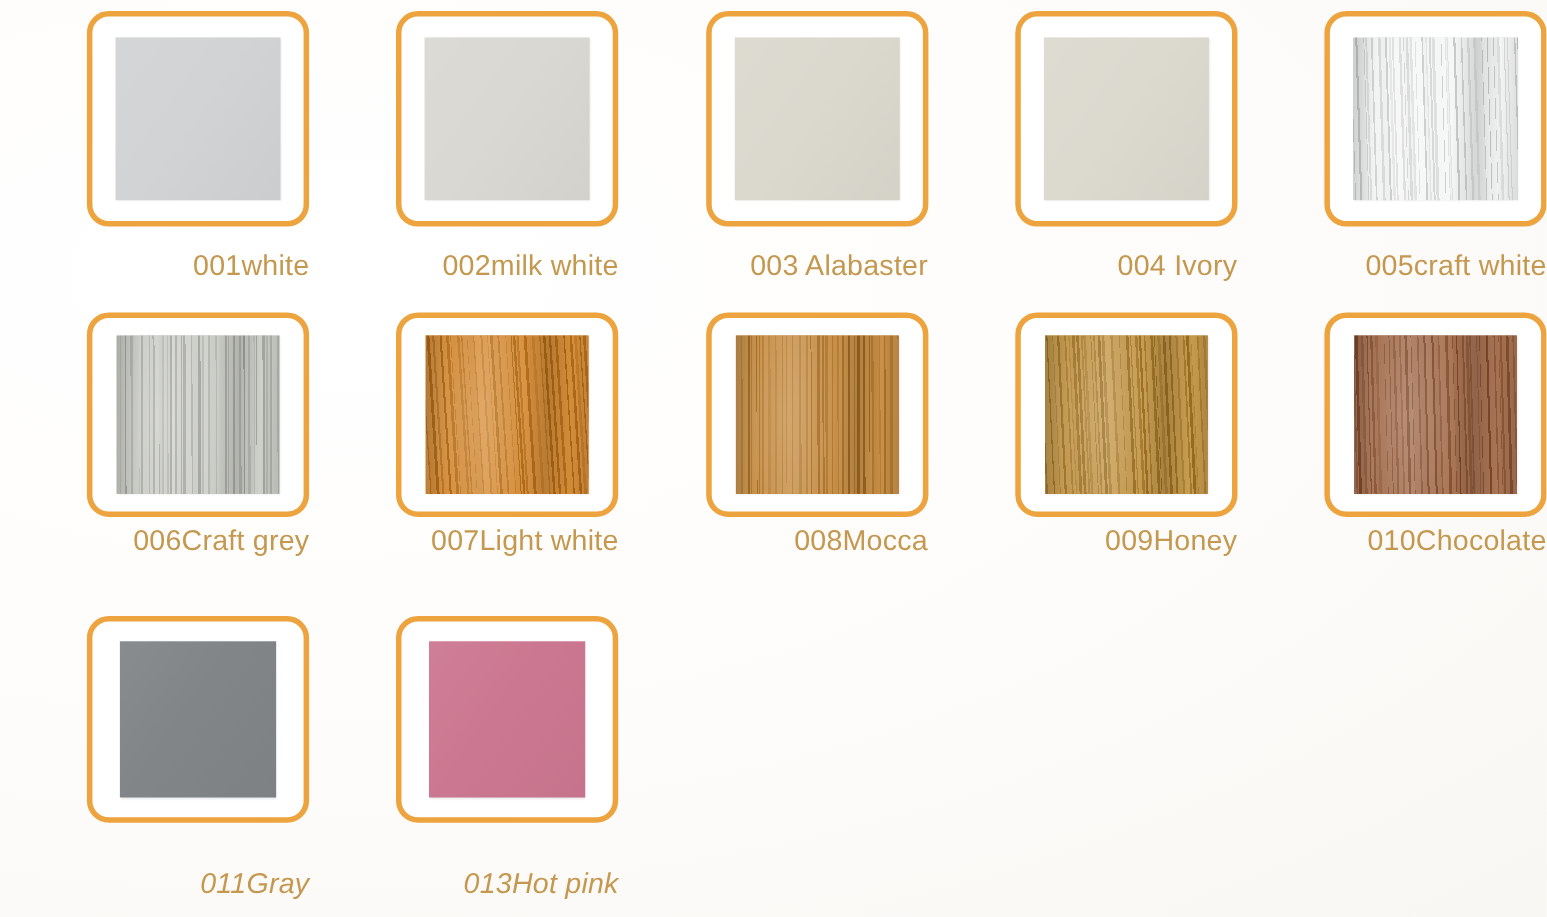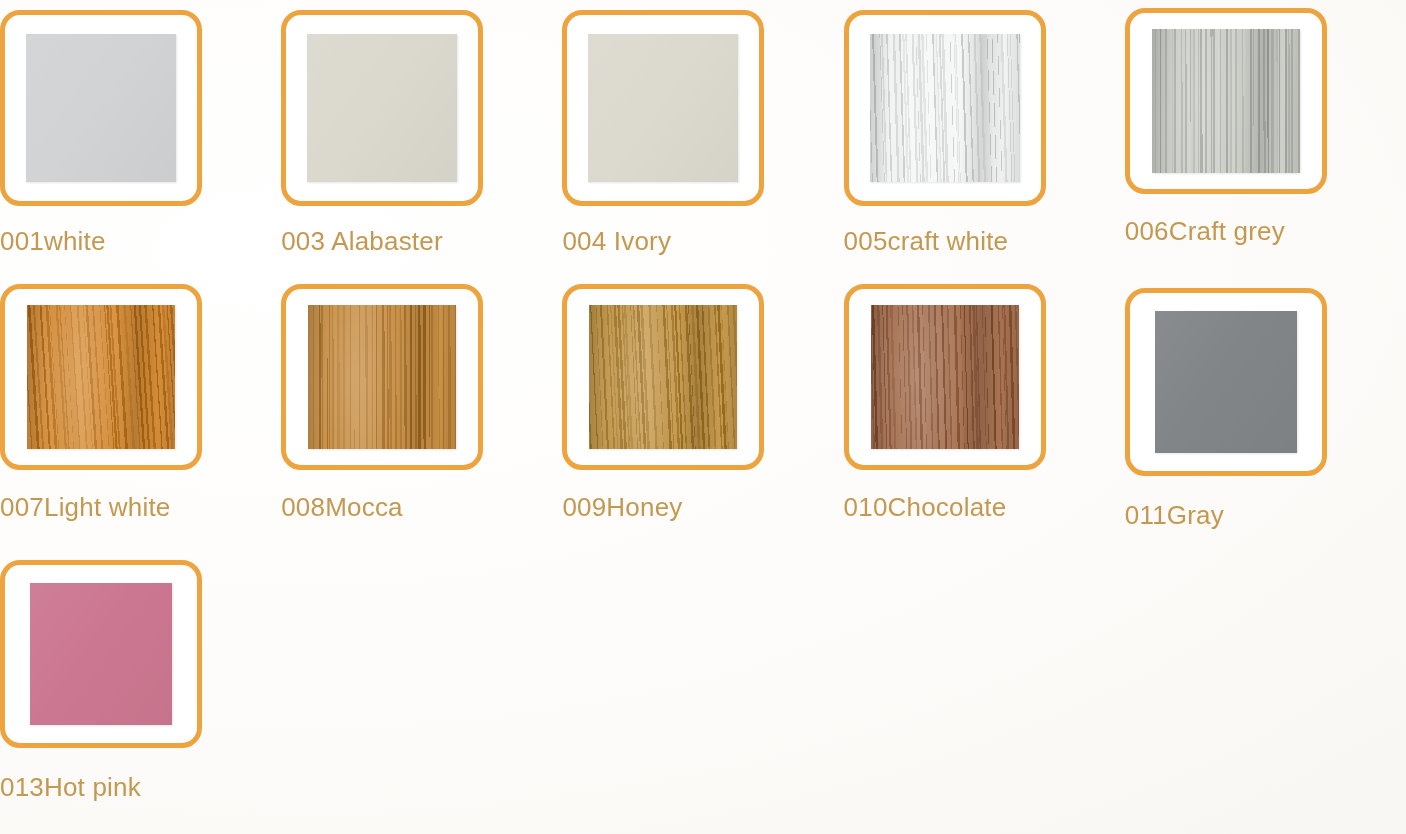--- a/index.html
+++ b/index.html
@@ -25,21 +25,21 @@
     display: grid;
     grid-template-columns: repeat(5, 281.2px);
     grid-template-rows: 276px 272px 286px;
     align-content: start;
   }
 
   .cell {
     position: relative;
     display: flex;
     flex-direction: column;
-    align-items: flex-start;
+    align-items: flex-end;
   }
   .cell.empty { visibility: hidden; }
 
   
   .card {
     width: 202px;
     height: 196px;
     border: 5px solid #eda33e;
     border-radius: 20px;
     background: #ffffff;
@@ -73,35 +73,41 @@
 
   .label {
     margin-top: 22px;
     font-size: 26px;
     line-height: 1;
     letter-spacing: 0.2px;
     color: #c4984f;
     white-space: nowrap;
     text-align: center;
   }
-  .row2 .label { margin-top: 24px; }
-  .row3 .label { margin-top: 26px; }
+  .row2 .label { margin-top: 8px; }
+  .row3 .label { margin-top: 42px; font-style: italic; }
 </style>
 </head>
 <body>
 
 <div class="board">
 
   <div class="cell row1">
     <div class="card">
       <div class="swatch" style="background-color: rgb(209, 211, 212); background-image: linear-gradient(125deg, rgba(255, 255, 255, 0.06) 0%, rgba(255, 255, 255, 0) 45%, rgba(0, 0, 0, 0.03) 100%);"></div>
     </div>
     <div class="label">001white</div>
   </div>
 
+  <div class="cell row1">
+    <div class="card">
+      <div class="swatch" style="background-color: rgb(217, 216, 210); background-image: linear-gradient(125deg, rgba(255, 255, 255, 0.06) 0%, rgba(255, 255, 255, 0) 45%, rgba(0, 0, 0, 0.03) 100%);"></div>
+    </div>
+    <div class="label">002milk white</div>
+  </div>
 
   <div class="cell row1">
     <div class="card">
       <div class="swatch" style="background-color: rgb(219, 217, 206); background-image: linear-gradient(125deg, rgba(255, 255, 255, 0.06) 0%, rgba(255, 255, 255, 0) 45%, rgba(0, 0, 0, 0.03) 100%);"></div>
     </div>
     <div class="label">003 Alabaster</div>
   </div>
 
   <div class="cell row1">
     <div class="card">

